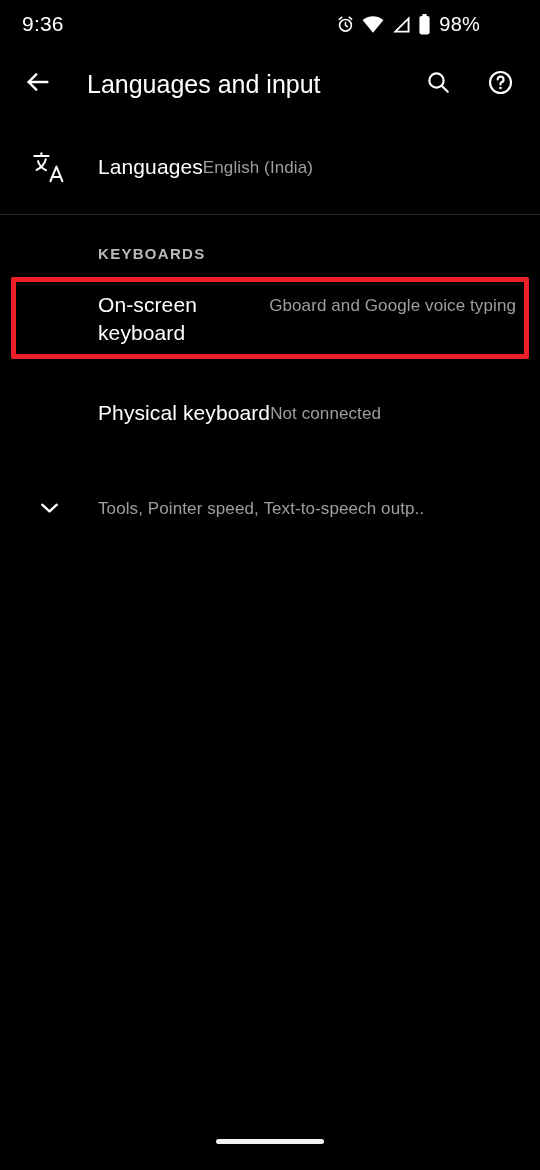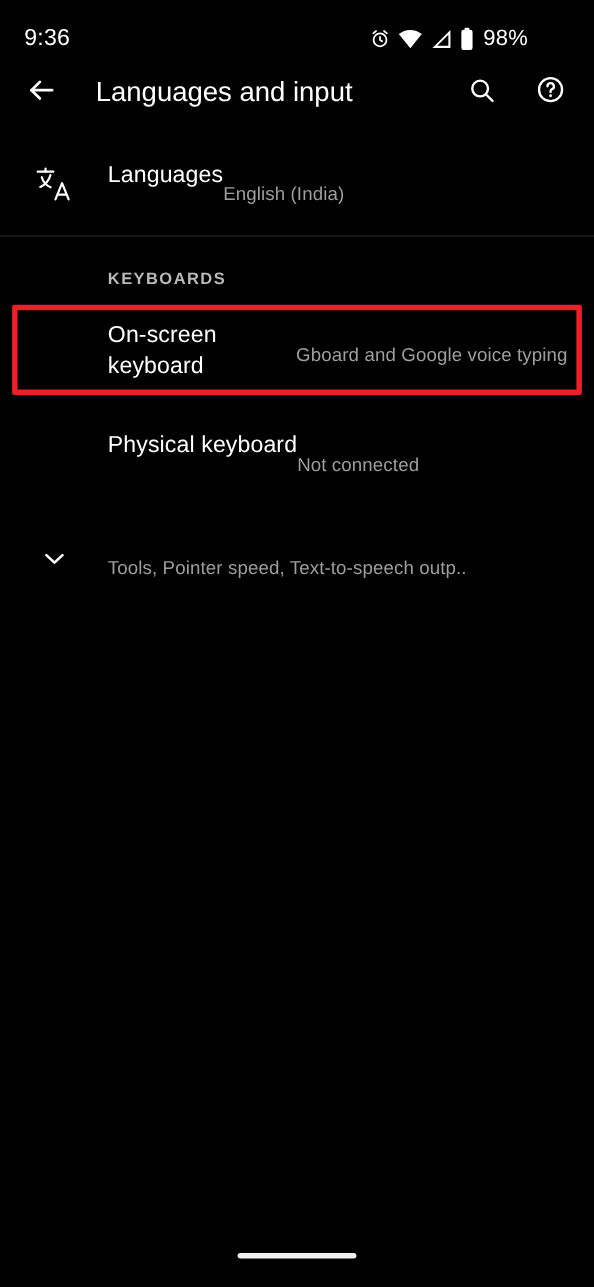--- a/index.html
+++ b/index.html
@@ -6,21 +6,21 @@
   html,body{ background:#000; }
   body{
     width:540px; height:1170px; position:relative;
     font-family:"Liberation Sans", sans-serif;
     color:#ffffff; overflow:hidden;
     -webkit-font-smoothing:antialiased;
   }
 
   
   #status-bar{
-    position:absolute; top:11px; left:0; width:500px; height:48px;
+    position:absolute; top:0; left:0; width:500px; height:48px;
     display:flex; align-items:center; justify-content:space-between;
     padding:0 20px 0 22px;
   }
   #status-clock{ font-size:21px; letter-spacing:.2px; color:#fff; font-weight:400; }
   #status-icons{ display:flex; align-items:center; gap:7px; }
   #status-icons svg{ display:block; }
   #battery-percent{ font-size:20px; color:#fff; letter-spacing:.2px; margin-left:1px; }
 
   
   #toolbar{
@@ -48,21 +48,21 @@
     position:relative; display:flex; align-items:center;
     min-height:94px; padding:14px 24px 14px 0;
   }
   .pref-icon{
     width:98px; min-width:98px; height:60px;
     display:flex; align-items:center; justify-content:center;
   }
   .pref-text{ display:flex; flex-direction:row; justify-content:center; }
   .pref-title{ font-size:21px; color:#fff; line-height:28px; letter-spacing:.1px; }
   .pref-summary{
-    font-size:17px; color:#9e9e9e; line-height:25px; margin-top:19px; letter-spacing:.1px;
+    font-size:17px; color:#9e9e9e; line-height:25px; margin-top:2px; letter-spacing:.1px;
     white-space:nowrap;
   }
 
   .divider{ height:1px; background:#2a2a2a; width:540px; }
 
   .section-header{
     padding:30px 4px 10px 98px;
     font-size:15px; color:#b9b9b9; letter-spacing:1.3px; font-weight:700;
   }
 

